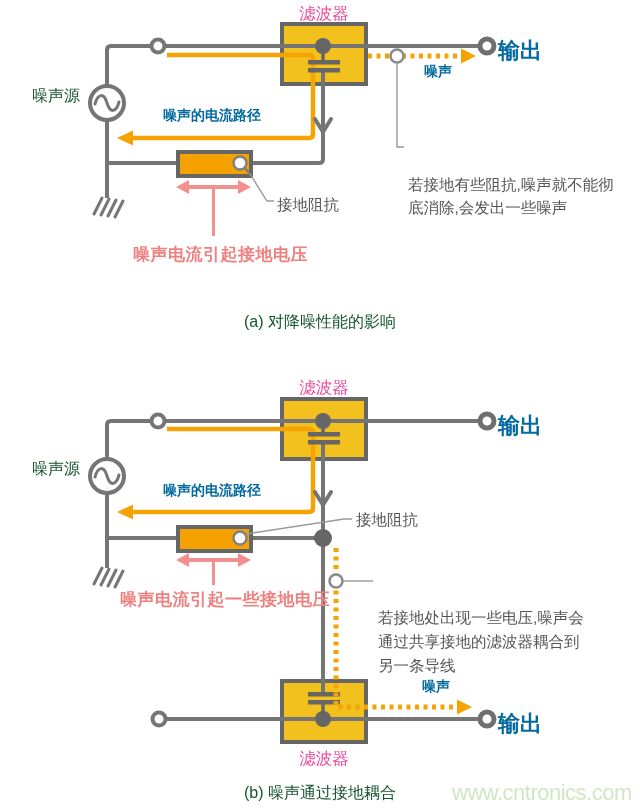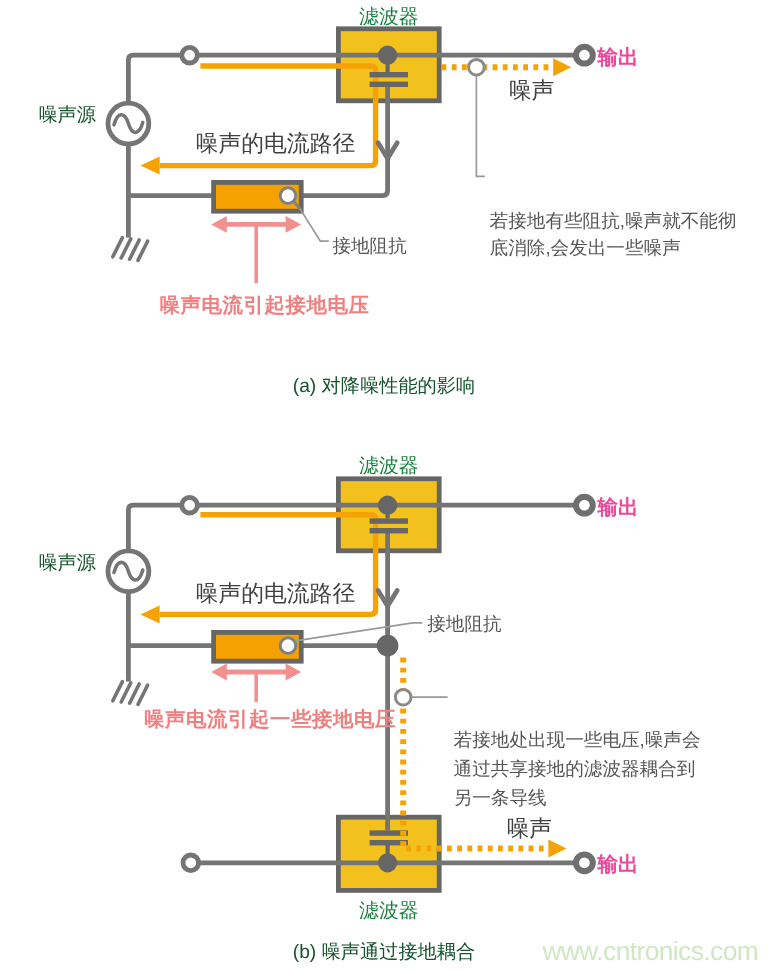--- a/index.html
+++ b/index.html
@@ -6,26 +6,26 @@
   body{
     width:640px;height:808px;position:relative;background:#ffffff;
     font-family:"Liberation Sans","DejaVu Sans",sans-serif;
     overflow:hidden;
   }
   #stage{position:absolute;left:0;top:0;width:640px;height:808px;}
   svg{position:absolute;left:0;top:0;}
   .lbl{position:absolute;white-space:nowrap;}
   .gray{color:#14532d;font-size:16px;}
   .small-gray{color:#555555;font-size:15.5px;}
-  .blue{color:#ec4899;font-size:17px;font-weight:bold;}
-  .orange{color:#404040;font-size:19px;font-weight:normal;}
+  .blue{color:#0369a1;font-size:22px;font-weight:bold;}
+  .orange{color:#0369a1;font-size:14px;font-weight:bold;}
   .pink{color:#EF8080;font-size:17px;font-weight:bold;letter-spacing:.5px;}
   .note{color:#555555;font-size:15.5px;line-height:23px;margin-top:36px;}
   .center640{left:0;width:640px;text-align:center;}
-  .boxlabel{width:84px;text-align:center;font-size:16.5px;color:#15803d;font-family:Liberation Serif, serif;}
+  .boxlabel{width:84px;text-align:center;font-size:16.5px;color:#ec4899;font-family:Liberation Serif, serif;}
   .watermark{color:#CFE7C2;font-size:22px;letter-spacing:-0.5px;}
 </style>
 </head>
 <body>
 
 <div id="stage">
 
 <svg width="640" height="808" viewBox="0 0 640 808">
 
   <g>

